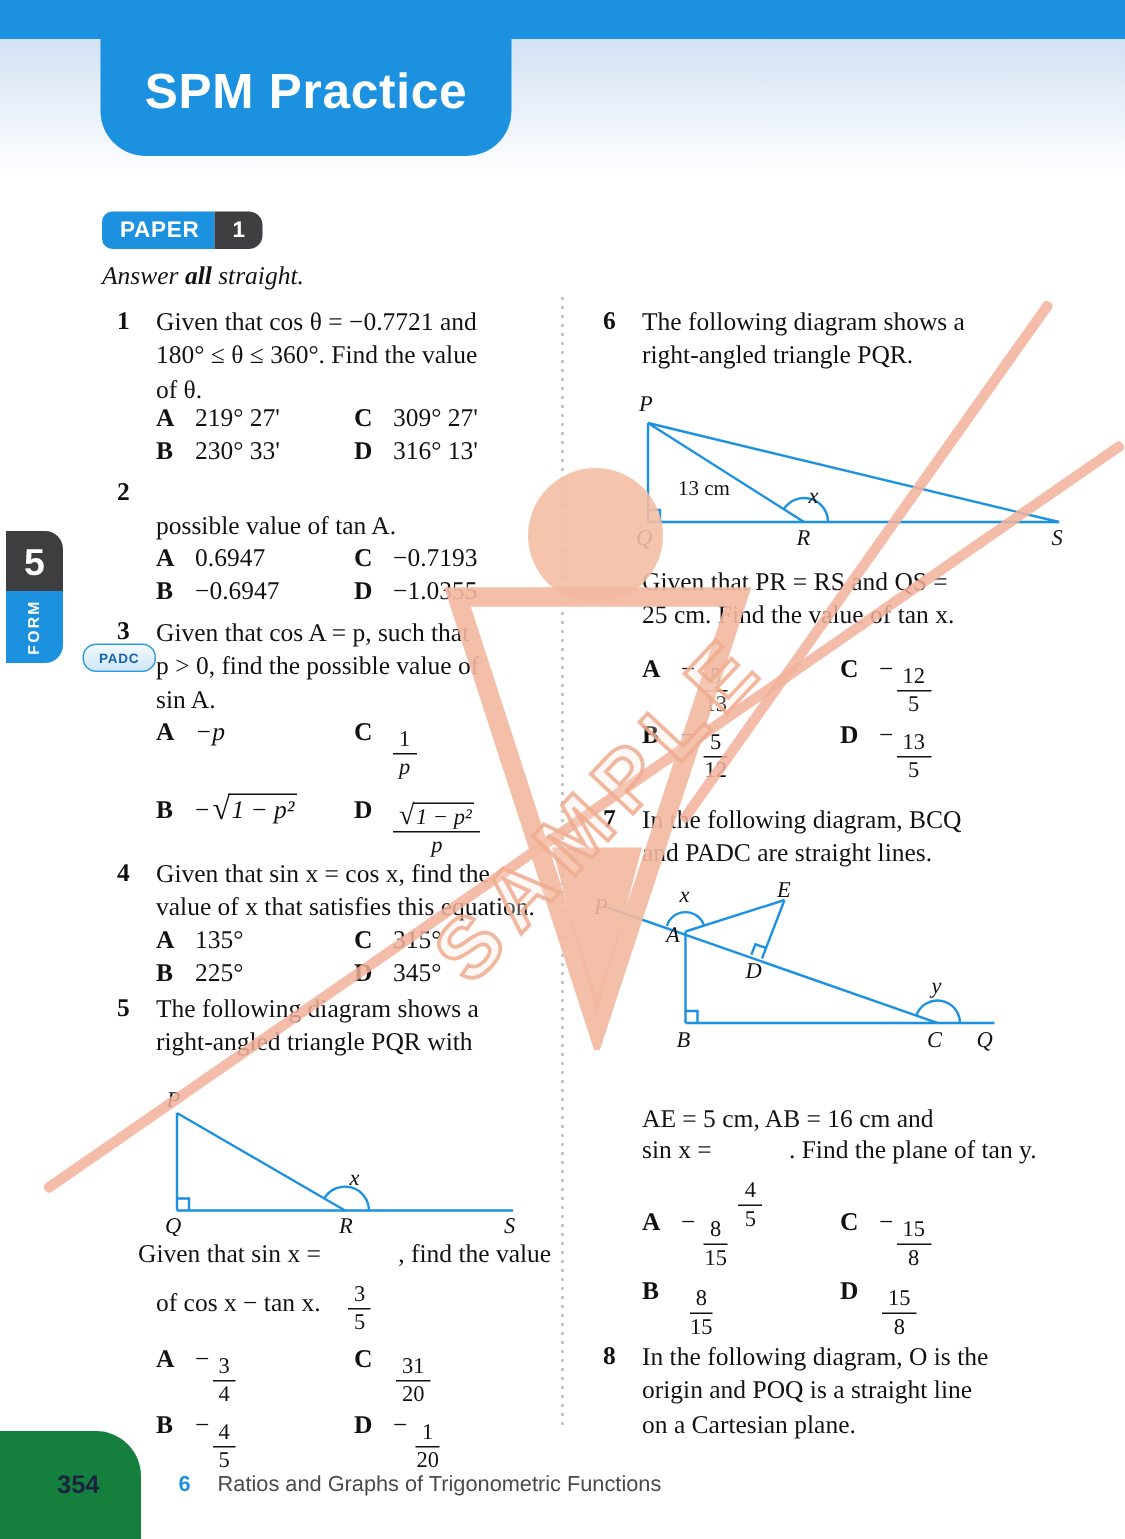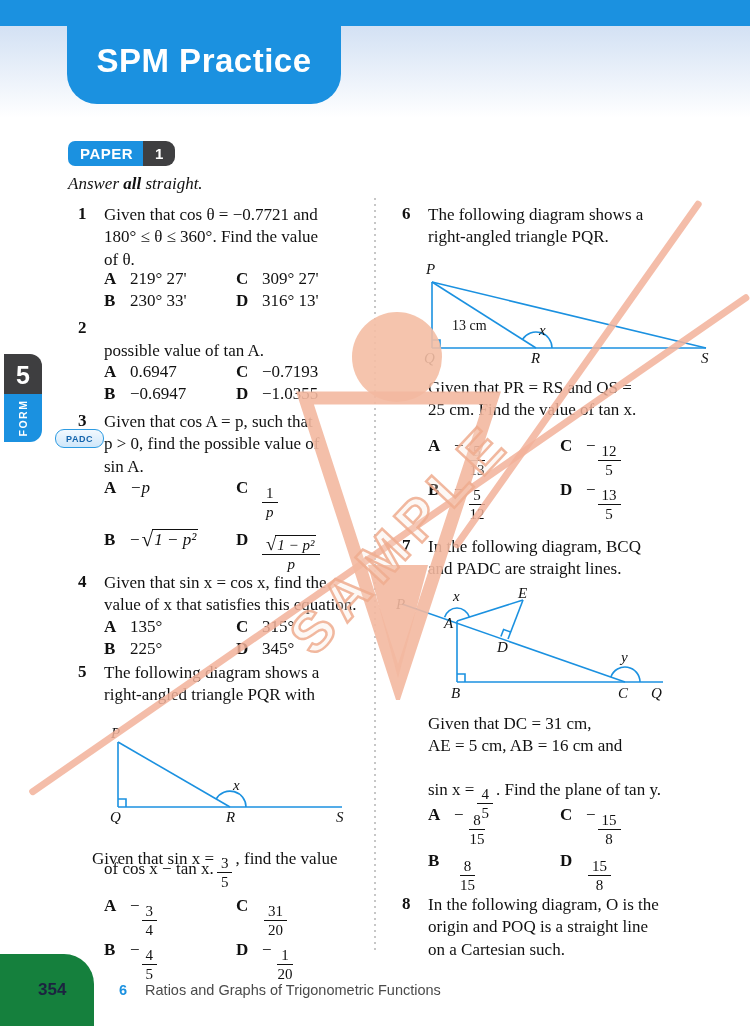--- a/index.html
+++ b/index.html
@@ -44,21 +44,21 @@
   .optrow .ol{position:absolute;left:0;font-weight:bold;}
   .optrow .ov{position:absolute;left:26px;display:inline-flex;align-items:center;gap:2px;}
   .optrow .ol2{position:absolute;left:132px;font-weight:bold;}
   .optrow .ov2{position:absolute;left:158px;display:inline-flex;align-items:center;gap:2px;}
   .fr{display:inline-flex;flex-direction:column;align-items:center;font-size:15px;line-height:1.2;margin-top:28px;}
   .fr .fn{padding:0 4px;border-bottom:1.3px solid #111;}
   .fr .fd{padding:0 4px;}
   .sq{display:inline-flex;align-items:flex-start;}
   .sq .rad{font-size:1.25em;line-height:1;}
   .sq .under{border-top:1.4px solid #111;padding:0 2px;margin-left:-1px;}
-  .tallline{position:absolute;display:inline-flex;align-items:center;gap:3px;font-size:17px;white-space:nowrap;}
+  .tallline{position:absolute;display:inline-flex;align-items:flex-start;gap:18px;font-size:17px;white-space:nowrap;}
   
   svg text{font-family:"Liberation Serif",serif;font-style:italic;font-size:15px;fill:#111;}
   svg text.up{font-style:normal;font-size:14px;}
   
   .wm{position:absolute;left:0;top:0;width:750px;height:1026px;pointer-events:none;}
   .wm-circle{position:absolute;left:352px;top:312px;width:90px;height:90px;border-radius:50%;
              background:rgba(244,190,164,.9);}
   .wline{position:absolute;height:7px;background:rgba(242,178,154,.85);border-radius:3px;
          transform-origin:left center;}
   .wm-text{position:absolute;left:235px;top:505px;width:330px;text-align:center;
@@ -330,21 +330,20 @@
     <text x="1" y="21">P</text>
     <text x="123" y="10">E</text>
     <text x="58" y="13">x</text>
     <text x="49" y="40">A</text>
     <text x="102" y="64">D</text>
     <text x="56" y="110">B</text>
     <text x="223" y="110">C</text>
     <text x="256" y="110">Q</text>
     <text x="226" y="74">y</text>
   </svg>
-  <div class="qline" style="left:428px;top:713px">Given that DC = 31 cm,</div>
   <div class="qline" style="left:428px;top:735px">AE = 5 cm, AB = 16 cm and</div>
   <div class="tallline" style="left:428px;top:757px">
     <span>sin x = </span>
     <span class="fr">
         <span class="fn">4</span>
         <span class="fd">5</span>
       </span>
     <span>. Find the plane of tan y.</span>
   </div>
   <div class="optrow" style="left:428px;top:793px;width:280px">
@@ -380,21 +379,21 @@
         <span class="fr">
           <span class="fn">15</span>
           <span class="fd">8</span>
         </span>
       </span>
   </div>
 
   <div class="qnum" style="left:402px;top:894px">8</div>
   <div class="qline" style="left:428px;top:894px">In the following diagram, O is the</div>
   <div class="qline" style="left:428px;top:916px">origin and POQ is a straight line</div>
-  <div class="qline" style="left:428px;top:939px">on a Cartesian such.</div>
+  <div class="qline" style="left:428px;top:939px">on a Cartesian plane.</div>
 
   <div class="wm">
     <div class="wline" style="left:30px;top:790px;width:874px;transform:rotate(-34.7deg)"></div>
     <div class="wline" style="left:455px;top:544px;width:424px;transform:rotate(-54.7deg)"></div>
     <div class="wm-circle"></div>
     <svg style="position:absolute;left:280px;top:380px" width="240" height="320">
       <polygon points="25,18 212,18 118,305" fill="none" stroke="rgba(243,184,160,0.9)" stroke-width="13"></polygon>
       <polygon points="88,185 148,185 118,298" fill="rgba(243,184,160,0.9)" stroke="none"></polygon>
     </svg>
     <div class="wm-text">SAMPLE</div>

